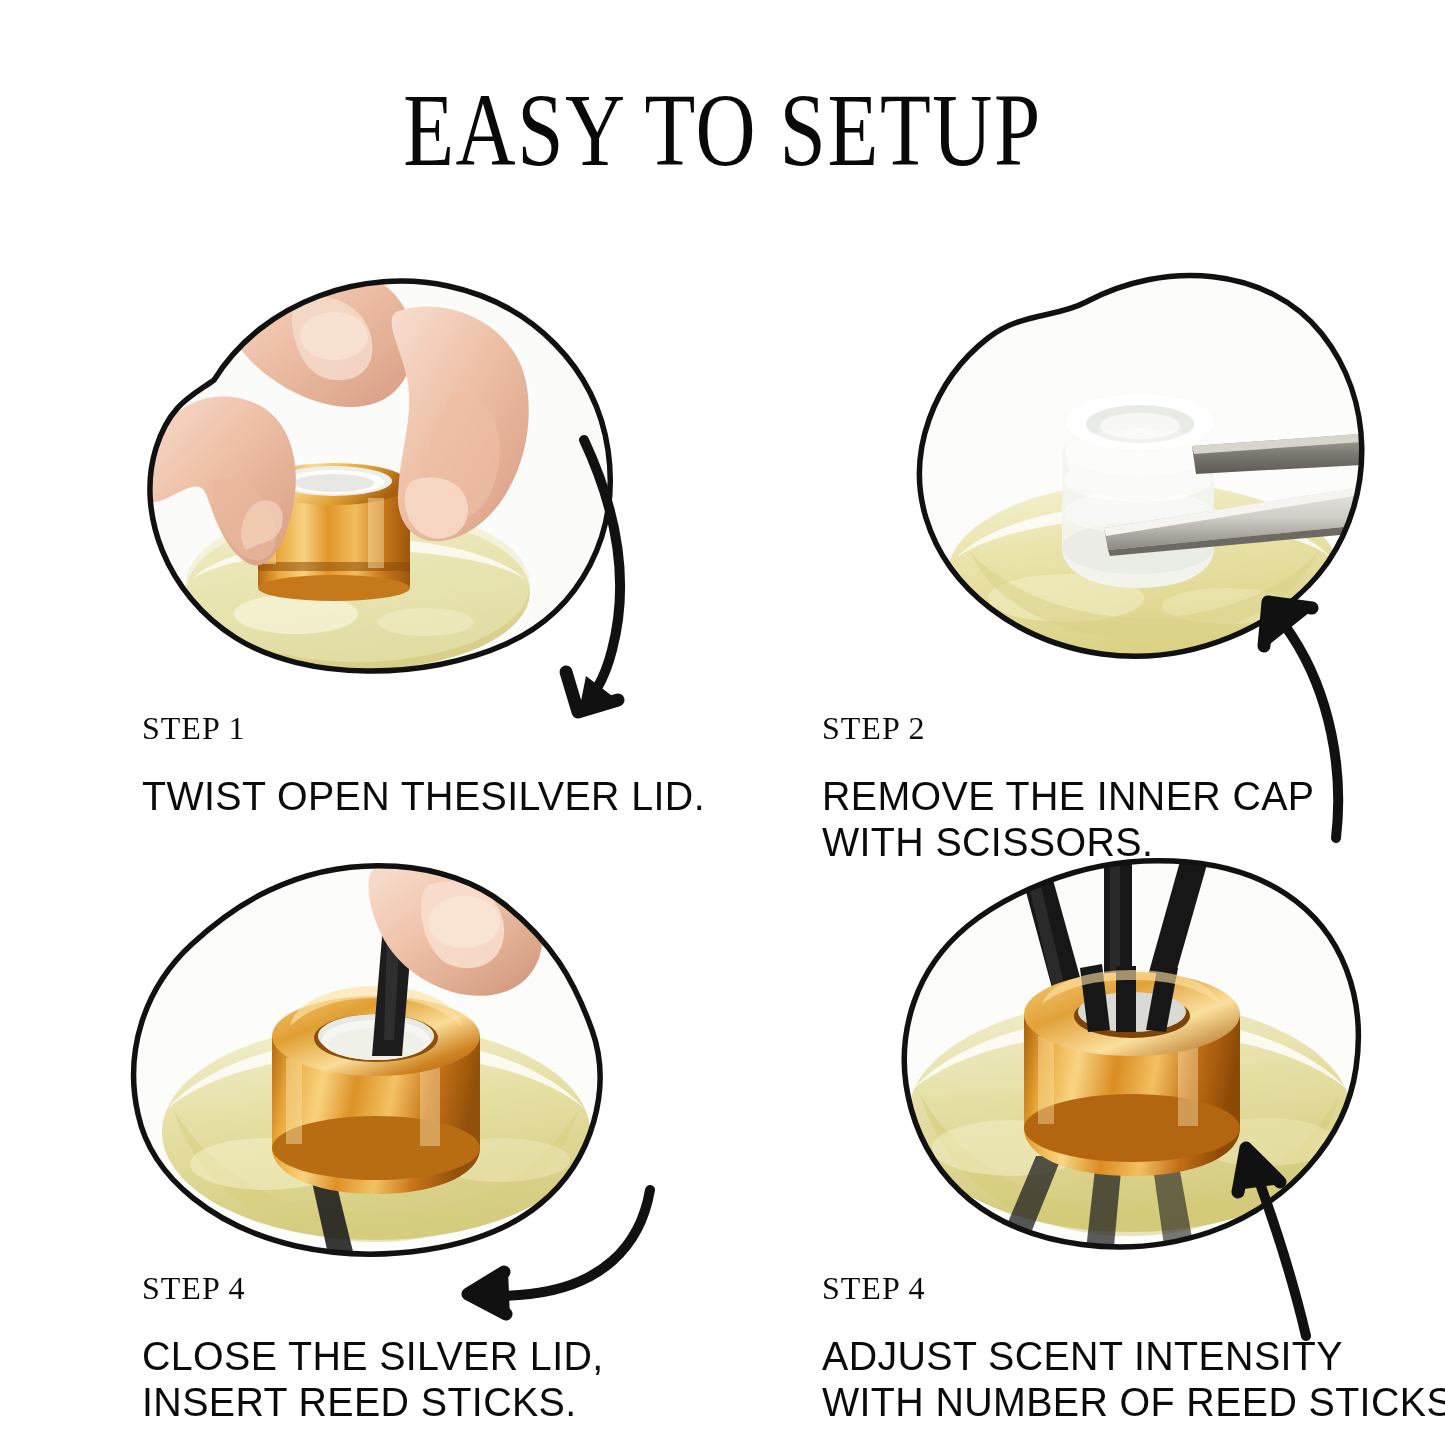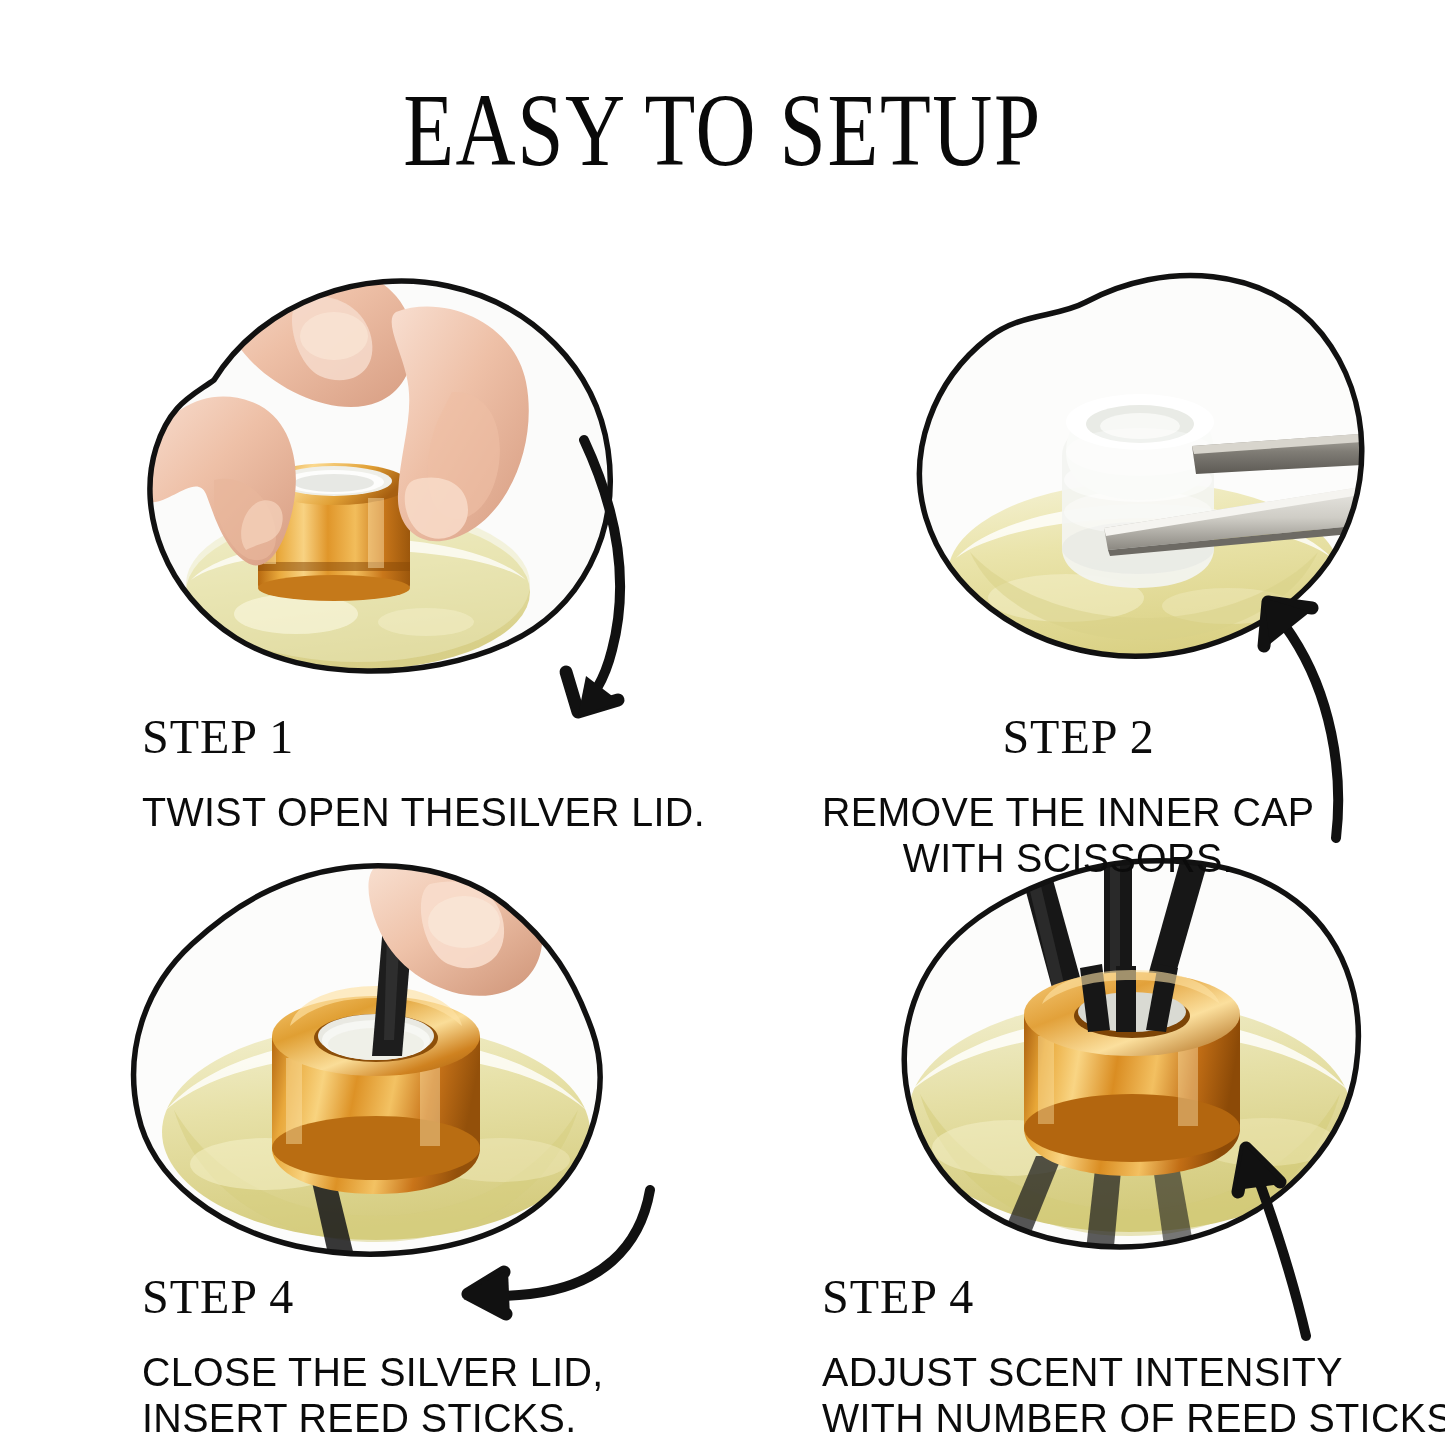--- a/index.html
+++ b/index.html
@@ -27,21 +27,21 @@
     transform:scaleX(.80);
     transform-origin:50% 50%;
     white-space:nowrap;
   }
   .photo-wrap{ position:absolute; }
   .photo-wrap svg{ display:block; overflow:visible;}
   
   .caption{ position:absolute; }
   .step-label{
     font-family:"Liberation Serif", serif;
-    font-size:48px;
+    font-size:32px;
     line-height:1.05;
     color:#0c0c0c;
     letter-spacing:1px;
     white-space:nowrap;
   }
   .step-desc{
     font-family:"Liberation Sans", sans-serif;
     font-size:41px;
     font-weight:400;
     line-height:1.12;
@@ -394,21 +394,21 @@
   </svg>
 
   <div class="caption" style="left:142px;top:712px;">
     <div class="step-label">STEP 1</div>
     <div class="step-desc" style="margin-top:28px;">
       <span>TWIST OPEN THESILVER LID.</span>
       <span class="l2"></span>
     </div>
   </div>
 
-  <div class="caption" style="left:822px;top:712px;text-align:center;">
+  <div class="caption" style="left:822px;top:712px;">
     <div class="step-label">STEP 2</div>
     <div class="step-desc" style="margin-top:28px;">
       <span>REMOVE THE INNER CAP</span>
       <span class="l2">WITH SCISSORS.</span>
     </div>
   </div>
 
   <div class="caption" style="left:142px;top:1272px;">
     <div class="step-label">STEP 4</div>
     <div class="step-desc" style="margin-top:28px;">

